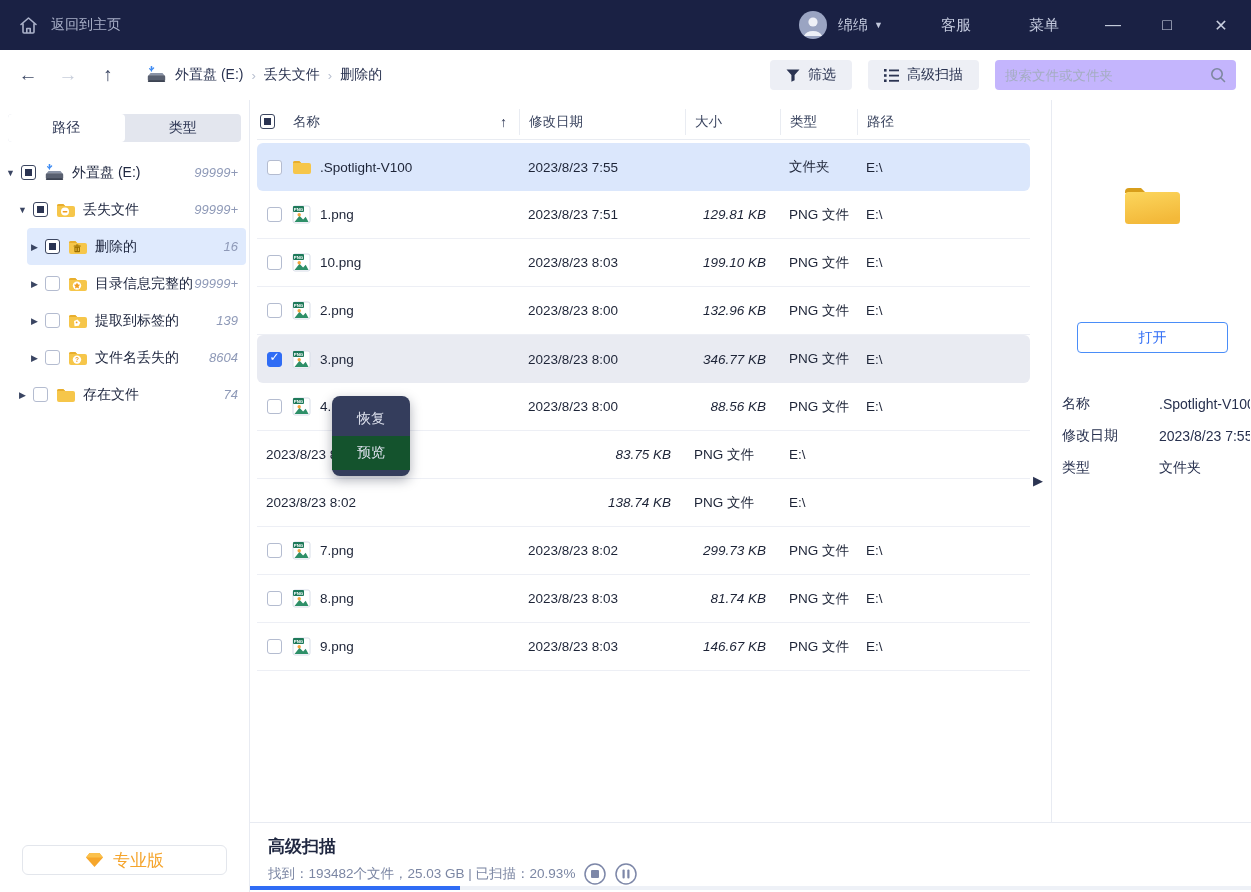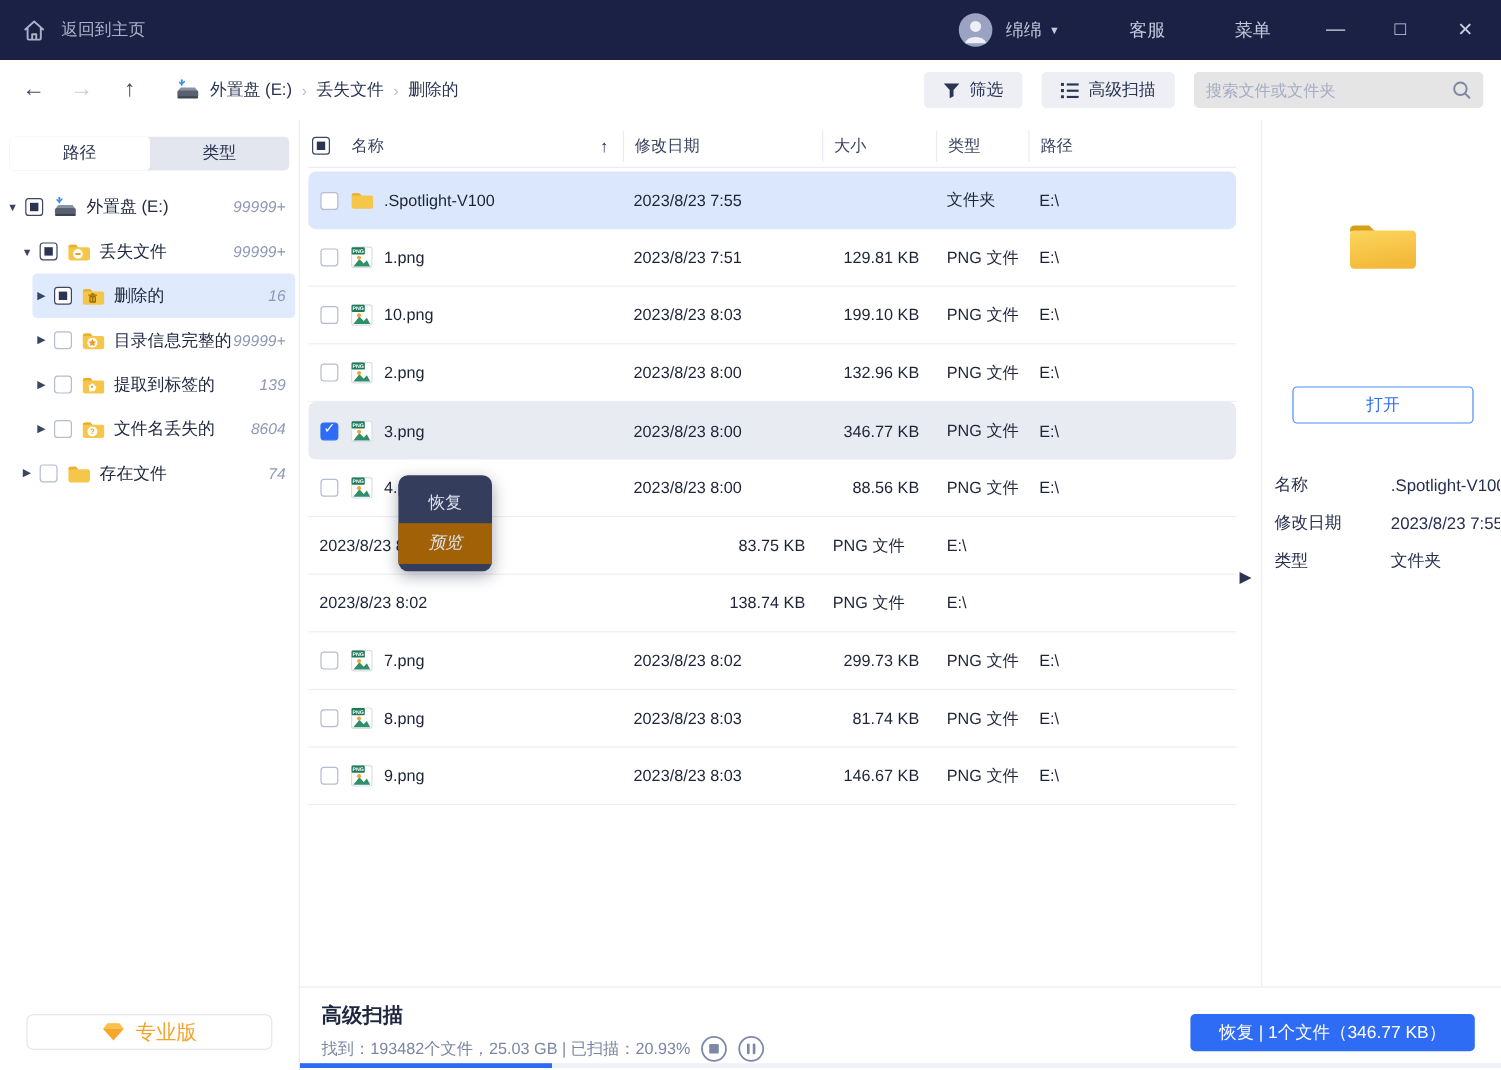--- a/index.html
+++ b/index.html
@@ -28,21 +28,21 @@
   .nav { font-size:19px; color:#3f4a66; width:24px; text-align:center; margin-left:16px; }
   .nav.first { margin-left:16px; }
   .nav.disabled { color:#c7cdda; }
   .breadcrumb { display:flex; align-items:center; gap:8px; margin-left:26px;
     font-size:14px; color:#2b3452; }
   .crumb { display:flex; align-items:center; gap:8px; }
   .crumb-sep { color:#b9c0d0; font-size:13px; }
   .tool-right { margin-left:auto; display:flex; gap:16px; padding-right:15px;padding-left:28px; }
   .tool-btn { height:30px; background:#edeff5; border-radius:4px; display:flex;
     align-items:center; gap:8px; padding:0 16px; font-size:14px; color:#2b3452; }
-  .searchbox { width:241px; height:30px; background:#e5e5e5; border-radius:4px;
+  .searchbox { width:241px; height:30px; background:#c4b5fd; border-radius:4px;
     display:flex; align-items:center; padding:0 10px; }
   .searchbox input { flex:1; border:none; outline:none; background:transparent;
     font-size:13.5px; color:#2b3452; font-family:inherit; }
   .searchbox input::placeholder { color:#a5adc3; }
 
   
   .sidebar { position:absolute; left:0; top:100px; width:250px; height:792px;
     background:#fff; border-right:1px solid #e8ebf2; }
   .tabs { margin:14px 8px 0 8px; height:28px; background:#e3e6ee; border-radius:4px;
     display:flex; overflow:hidden; }
@@ -80,28 +80,28 @@
   .tbody { position:absolute; left:7px; top:43px; width:773px; }
   .frow { display:grid; grid-template-columns:262px 166px 95px 77px 1fr; align-items:center;
     height:48px; border-radius:6px; font-size:13.5px; color:#1d2437; }
   .frow.plain { border-bottom:1px solid #edeff5; border-radius:0; }
   .frow.highlighted { background:#dbe7fc; }
   .frow.selected { background:#e9ebf2; }
   .fname { display:flex; align-items:center; padding-left:10px; }
   .fname .cb { margin:0; }
   .f-icon { margin:0 9px 0 10px; flex:0 0 19px; }
   .fdate,.ftype,.fpath { padding-left:9px; }
-  .fsize { text-align:right; padding-right:14px; }
+  .fsize { text-align:right; padding-right:14px;font-style:italic; }
 
   
   .ctxmenu { position:absolute; left:332px; top:356px; width:78px; background:#343d5c;
     border-radius:8px; padding:6px 0; box-shadow:0 4px 12px rgba(20,26,50,.35); z-index:30;margin-top:40px; }
   .ctx-item { height:34px; display:flex; align-items:center; justify-content:center;
     color:#dfe3ef; font-size:14px; }
-  .ctx-item.hl { background:#a16207;font-style:italic; }
+  .ctx-item.hl { background:#14532d; }
 
   
   .preview { position:absolute; left:1051px; top:100px; width:200px; height:722px;
     background:#fff; border-left:1px solid #e8ebf2; }
   .pv-icon { position:absolute; left:70px; top:82px; }
   .open-btn { position:absolute; left:25px; top:222px; width:151px; height:31px;
     background:#fff; border:1px solid #4a8df8; border-radius:4px; color:#2f6cf5;
     font-size:14px; display:flex; align-items:center; justify-content:center; }
   .pv-fields { position:absolute; left:10px; top:288px; width:188px; }
   .pv-row { display:flex; height:32px; align-items:center; font-size:14px; color:#27304e; }
@@ -581,17 +581,16 @@
         </svg>
     </span>
     <span class="circle-btn icon" data-interactable="true">
       <svg width="22" height="22" viewBox="0 0 22 22">
           <circle cx="11" cy="11" r="10" fill="none" stroke="#7d87a8" stroke-width="1.5"></circle>
           <rect x="7.5" y="6.5" width="2.2" height="9" rx="1" fill="#7d87a8"></rect>
           <rect x="12.3" y="6.5" width="2.2" height="9" rx="1" fill="#7d87a8"></rect>
         </svg>
     </span>
   </div>
-  <div class="recover-btn" data-interactable="true">恢复 | 1个文件（346.77 KB）</div>
   <div class="progress-track" data-interactable="false">
     <div class="progress-fill" id="progress-fill" data-interactable="false" style="width: 20.93%;"></div>
   </div>
 </div>
 
 </body></html>

